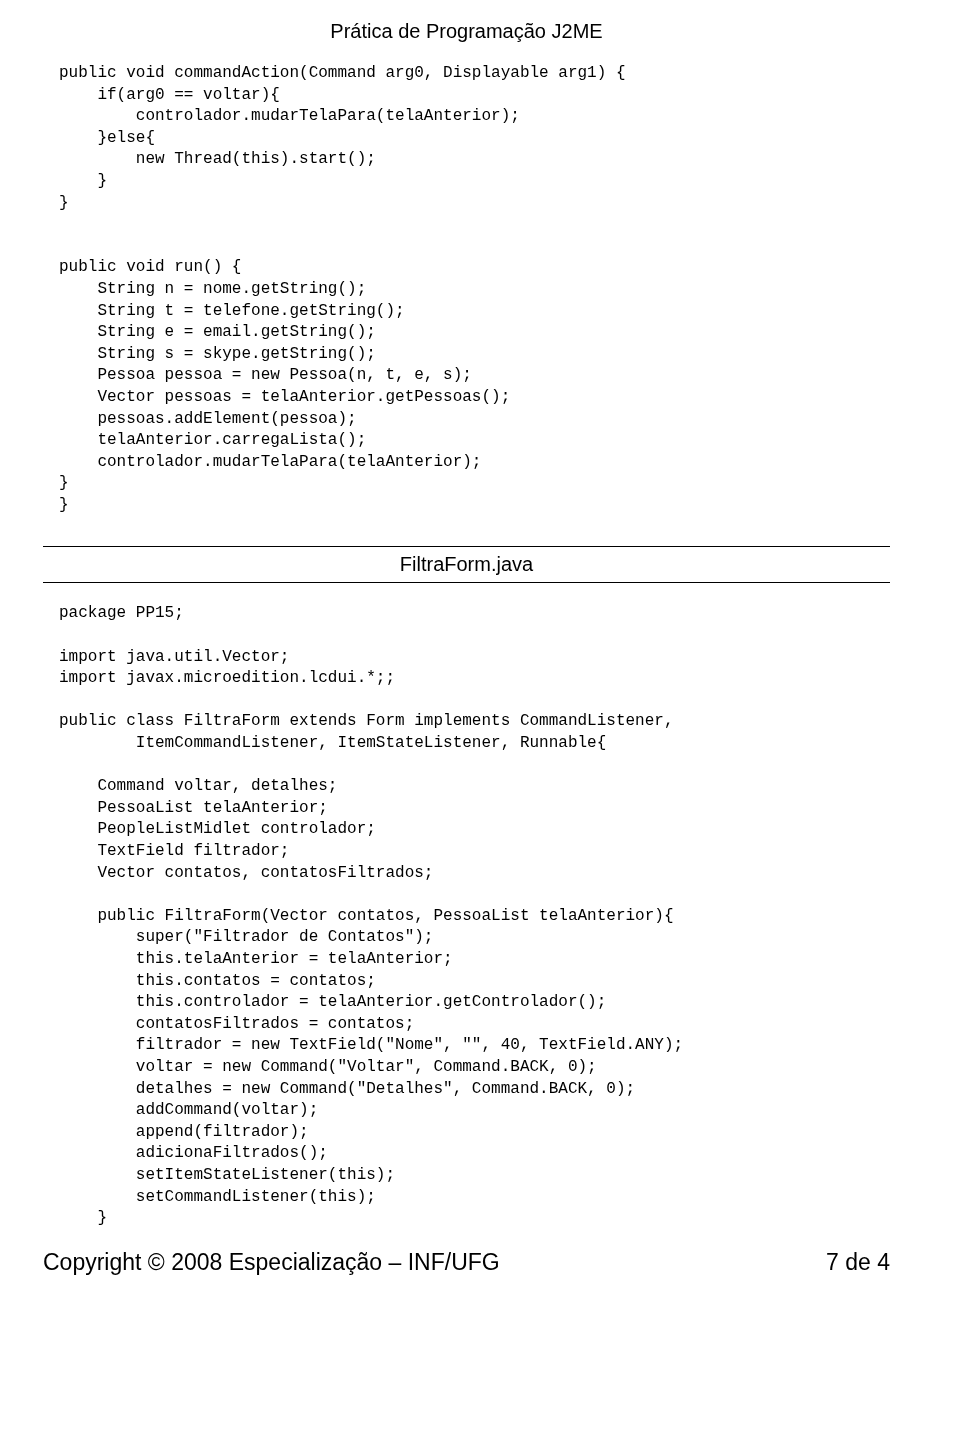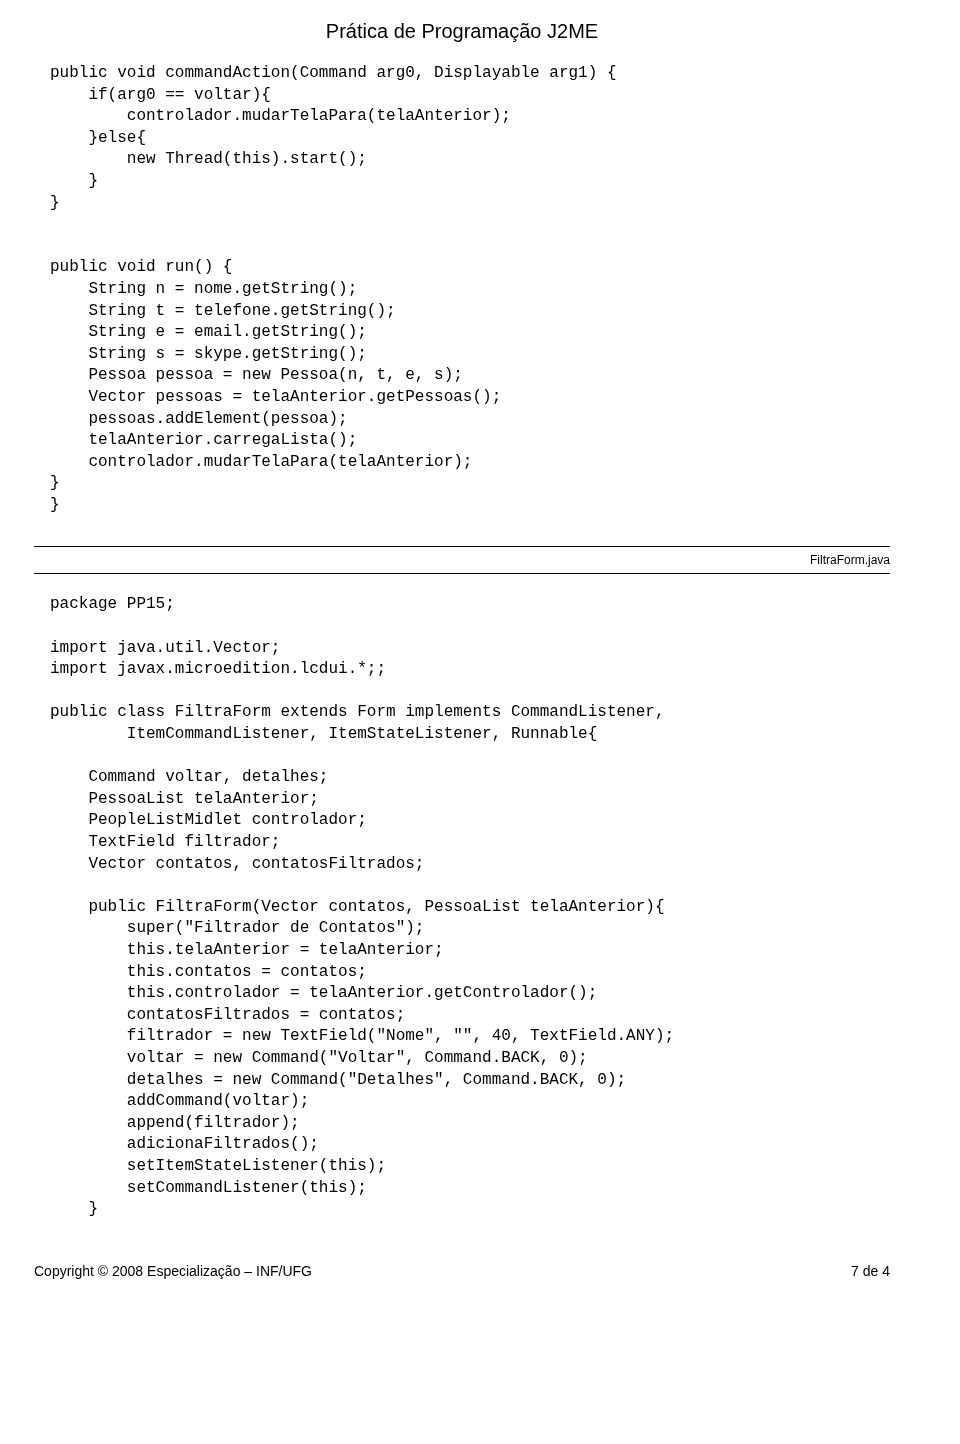--- a/index.html
+++ b/index.html
@@ -3,53 +3,53 @@
 <meta charset="utf-8">
 <style>
   body {
     margin: 0;
     padding: 0;
     background: #fff;
     font-family: Arial, Helvetica, sans-serif;
     width: 960px;
   }
   .page {
-    padding: 20px 70px 30px 34px;
+    padding: 20px 70px 30px 43px;
     box-sizing: border-box;
   }
   .header-title {
     text-align: center;
     font-size: 20px;
     margin-bottom: 20px;
   }
   .code-block {
     font-family: Liberation Mono, monospace;
     font-size: 16px;
     line-height: 1.35;
     white-space: pre;
     margin: 16px;
   }
   .section-divider-top {
     border-top: 1px solid #000;
     margin-top: 30px;
   }
   .section-title {
-    text-align: right;
-    font-size: 12px;
+    text-align: center;
+    font-size: 20px;
     padding: 6px 0;
   }
   .section-divider-bottom {
     border-top: 1px solid #000;
     margin-bottom: 20px;
   }
   .footer {
     display: flex;
     justify-content: space-between;
-    font-size: 14px;
-    margin-top: 42px;
+    font-size: 23px;
+    margin-top: 19px;
   }
 </style>
 </head>
 <body>
 
 <div class="page">
 
   <div class="header-title">Prática de Programação J2ME</div>
 
   <pre class="code-block">public void commandAction(Command arg0, Displayable arg1) {

